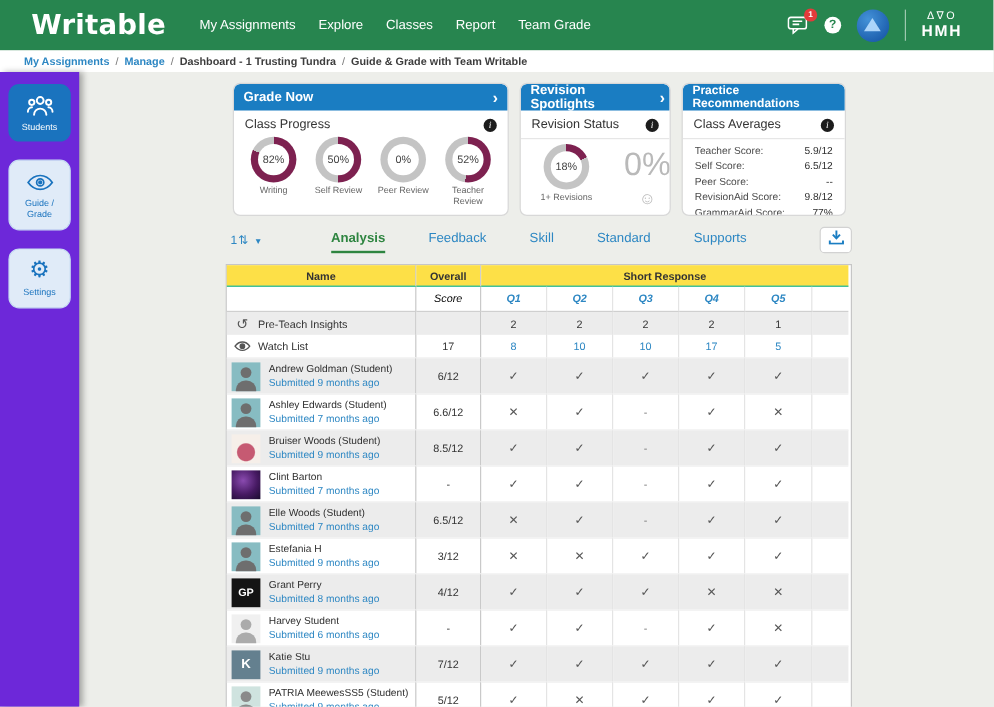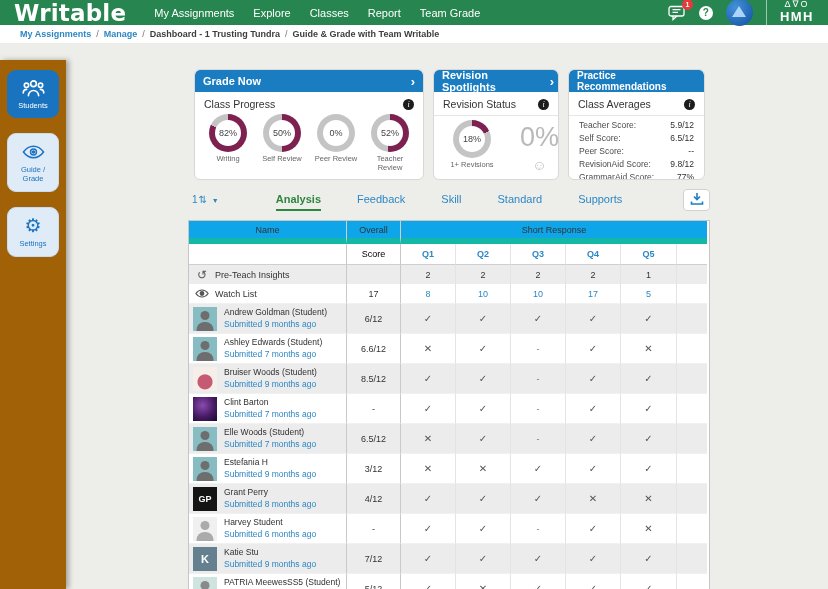--- a/index.html
+++ b/index.html
@@ -2,21 +2,21 @@
 <html><head>
 <meta charset="utf-8">
 <style>
   html,body{margin:0;padding:0;}
   body{
     width:828px;height:589px;overflow:hidden;position:relative;
     background:#edeeea;font-family:"Liberation Sans",sans-serif;
     -webkit-font-smoothing:antialiased;
   }
   
-  .navbar{height:25px;background:#27854f;display:flex;align-items:center;padding:0 14px;box-sizing:border-box;}
+  .navbar{height:42px;background:#27854f;display:flex;align-items:center;padding:0 26px;box-sizing:border-box;}
   .brand{color:#fff;font-size:23px;font-weight:600;letter-spacing:.2px;margin-right:28px;font-family:"DejaVu Sans",sans-serif;}
   .nav-items{display:flex;gap:19px;align-items:center;}
   .nav-item{color:#fff;font-size:11px;cursor:pointer;white-space:nowrap;}
   .nav-right{margin-left:auto;display:flex;align-items:center;gap:13px;}
   .chat-wrap{position:relative;width:18px;height:16px;}
   .badge{position:absolute;top:-6px;right:-7px;background:#e23b3b;color:#fff;border-radius:50%;
     width:11px;height:11px;font-size:7px;line-height:11px;text-align:center;font-weight:bold;}
   .help-circle{width:14px;height:14px;border-radius:50%;background:#fff;color:#27854f;
     font-size:10px;font-weight:bold;text-align:center;line-height:14px;}
   .nav-avatar{width:27px;height:27px;border-radius:50%;position:relative;overflow:hidden;
@@ -28,21 +28,21 @@
   .hmh-shapes{font-size:9px;letter-spacing:2px;}
   .hmh-text{font-size:13px;font-weight:bold;letter-spacing:1.5px;}
   
   .breadcrumb{height:18px;background:#fff;display:flex;align-items:center;padding-left:20px;
     font-size:9px;gap:5px;font-weight:bold;}
   .crumb-link{color:#2d87c3;cursor:pointer;}
   .crumb-current{color:#3d3d3d;}
   .crumb-sep{color:#777;font-weight:normal;}
   
   .content{position:absolute;top:60px;left:0;right:0;bottom:0;}
-  .sidebar{position:absolute;left:0;top:0;width:66px;height:100%;background:#a16207;
+  .sidebar{position:absolute;left:0;top:0;width:66px;height:100%;background:#6d28d9;
     box-shadow:3px 0 5px rgba(0,0,0,.3);display:flex;flex-direction:column;align-items:center;
     padding-top:10px;box-sizing:border-box;gap:15px;z-index:2;}
   .side-btn{width:52px;border-radius:9px;display:flex;flex-direction:column;align-items:center;
     justify-content:center;padding:8px 2px;box-sizing:border-box;gap:3px;cursor:pointer;}
   .side-btn.active{background:#1a73be;color:#fff;}
   .side-btn:not(.active){background:#e0ebf8;border:1px solid #c7dcf2;color:#1a73be;}
   .side-label{font-size:7.5px;text-align:center;}
   .side-icon{height:20px;display:flex;align-items:center;justify-content:center;font-size:19px;line-height:20px;}
   .main{position:absolute;left:188px;top:9px;width:522px;}
   
@@ -71,29 +71,29 @@
   .tabbar{position:relative;margin-top:9px;height:28px;}
   .sort-ctrl{position:absolute;left:4px;top:5px;color:#2d87c3;font-size:10px;cursor:pointer;letter-spacing:1px;}
   .tabs{display:flex;justify-content:center;gap:36px;padding-top:4px;}
   .tab{font-size:11px;color:#2d87c3;padding-bottom:4px;cursor:pointer;}
   .tab.active{color:#2e8540;font-weight:bold;border-bottom:2px solid #2e8540;}
   .download-btn{position:absolute;right:0;top:0;width:27px;height:22px;background:#fff;border:1px solid #d2d2d2;
     border-radius:4px;display:flex;align-items:center;justify-content:center;cursor:pointer;box-sizing:border-box;}
   
   .grid-table{margin-top:3px;background:#fff;border:1px solid #c6c6c6;display:grid;
     grid-template-columns:158px 54px 55px 55px 55px 55px 56px 30px;font-size:9px;}
-  .th{height:17px;background:#0ea5e9;font-weight:normal;color:#333;display:flex;align-items:center;
-    justify-content:center;border-right:1px solid #cfcfcf;border-bottom:6px solid #14b8a6;}
+  .th{height:17px;background:#fde047;font-weight:bold;color:#333;display:flex;align-items:center;
+    justify-content:center;border-right:1px solid #cfcfcf;border-bottom:1px solid #14b8a6;}
   .th.last{border-right:none;}
   .cell{display:flex;align-items:center;justify-content:center;border-right:1px solid #e4e4e4;box-sizing:border-box;}
   .cell.c1{justify-content:flex-start;border-right:1px solid #c9c9c9;}
   .cell.c2{border-right:1px solid #c9c9c9;}
   .cell.c8{border-right:none;}
   .gray{background:#ececec;}
-  .sub{height:21px;border-bottom:1px solid #cfcfcf;}
+  .sub{height:21px;border-bottom:1px solid #cfcfcf;font-style:italic;}
   .r19{height:19px;}
   .r30{height:30px;border-top:1px solid #f1f1f1;}
   .qlink{color:#2d87c3;font-weight:bold;cursor:pointer;}
   .val{color:#333;}
   .val-link{color:#2d87c3;cursor:pointer;}
   .mark{color:#555;font-size:10px;}
   .mark.dash{color:#777;font-size:9px;}
   .row-icon{width:26px;text-align:center;color:#555;font-size:12px;flex:none;}
   .row-label{color:#333;}
   .avatar{width:24px;height:24px;position:relative;overflow:hidden;flex:none;margin-left:4px;

